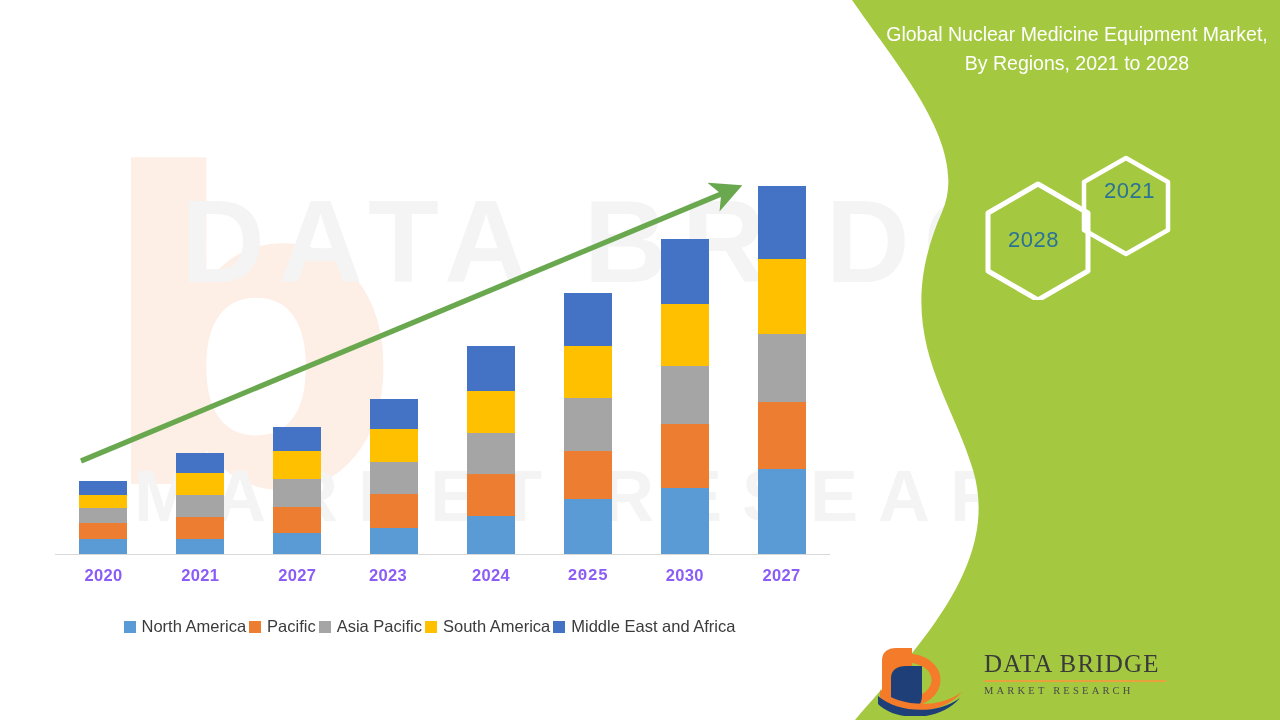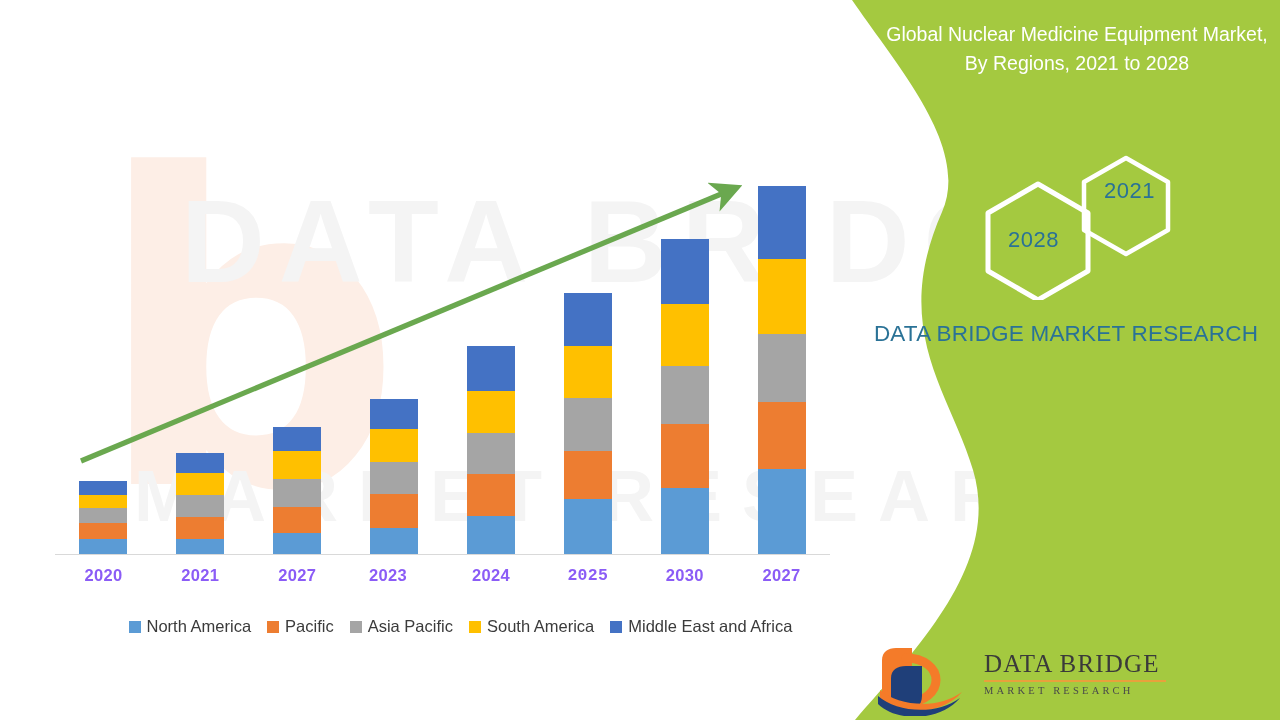--- a/index.html
+++ b/index.html
@@ -41,22 +41,22 @@
   .bar { position:absolute; bottom:0; width:48px; display:flex; flex-direction:column; }
   .seg { width:100%; }
 
   .xlabels { position:absolute; left:55px; top:566px; width:775px; height:28px; }
   .xlabel {
     position:absolute; width:96px; text-align:center;
     font-size:16.5px; font-weight:700; color:#8b5cf6; letter-spacing:.3px;
   }
 
   .legend {
-    position:absolute; left:73px; top:617px; width:775px;
-    display:flex; justify-content:center; align-items:center; gap:16px;
+    position:absolute; left:42px; top:617px; width:775px;
+    display:flex; justify-content:center; align-items:center; gap:3px;
   }
   .legend-item { display:flex; align-items:center; gap:6px; }
   .legend-swatch { width:12px; height:12px; display:block; }
   .legend-label { font-size:16.5px; color:#3b3b3b; font-weight:400; }
 
   .arrow-svg { position:absolute; left:0; top:0; width:860px; height:600px; pointer-events:none; }
 
   
   .panel-svg { position:absolute; left:830px; top:0; width:450px; height:720px; }
   .panel-content { position:absolute; left:846px; top:12px; width:434px; height:720px; }
@@ -220,21 +220,20 @@
 
     <div class="hex-wrap">
       <svg viewBox="0 0 220 160" width="220" height="160">
         <polygon points="150,18 192,42 192,90 150,114 108,90 108,42" fill="none" stroke="#ffffff" stroke-width="4.5" stroke-linejoin="round"></polygon>
         <polygon points="62,44 112,73 112,131 62,160 12,131 12,73" fill="none" stroke="#ffffff" stroke-width="5" stroke-linejoin="round"></polygon>
       </svg>
       <div class="hex-label y2021">2021</div>
       <div class="hex-label y2028">2028</div>
     </div>
 
-    <div class="dbmr-name">DATA BRIDGE MARKET RESEARCH</div>
 
     <div class="logo">
       <svg viewBox="0 0 100 76" width="100" height="76">
         <path d="M20,8 L36,8 L36,40 C36,52 28,58 18,58 L12,58 C8,58 6,55 6,51 L6,20 C6,12 12,8 20,8 Z" fill="#f47b29"></path>
         <path d="M30,18 C48,18 60,28 60,40 C60,52 48,62 32,62 C22,62 16,58 16,52 L16,44
                  C16,40 20,38 26,38 C34,38 40,41 40,45 C40,49 35,50 31,48" fill="none" stroke="#f47b29" stroke-width="9" stroke-linecap="round"></path>
         <path d="M30,26 L46,26 L46,56 C46,66 38,72 28,72 L22,72 C17,72 15,69 15,65 L15,38
                  C15,30 21,26 30,26 Z" fill="#1f3f79"></path>
         <path d="M4,50 C22,66 62,70 86,52 C66,76 22,76 4,58 Z" fill="#f47b29"></path>
         <path d="M2,56 C20,72 60,76 84,58 C64,82 20,82 2,64 Z" fill="#1f3f79"></path>

